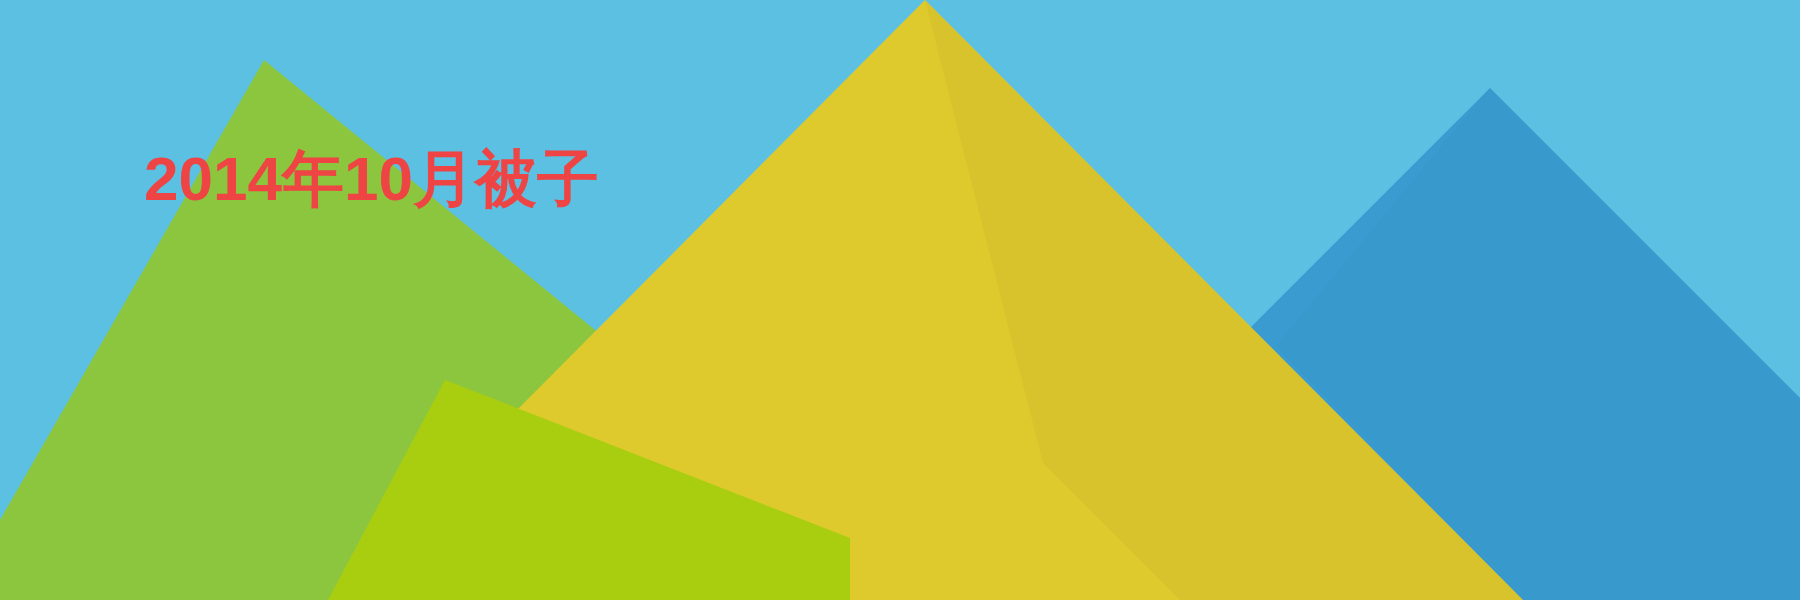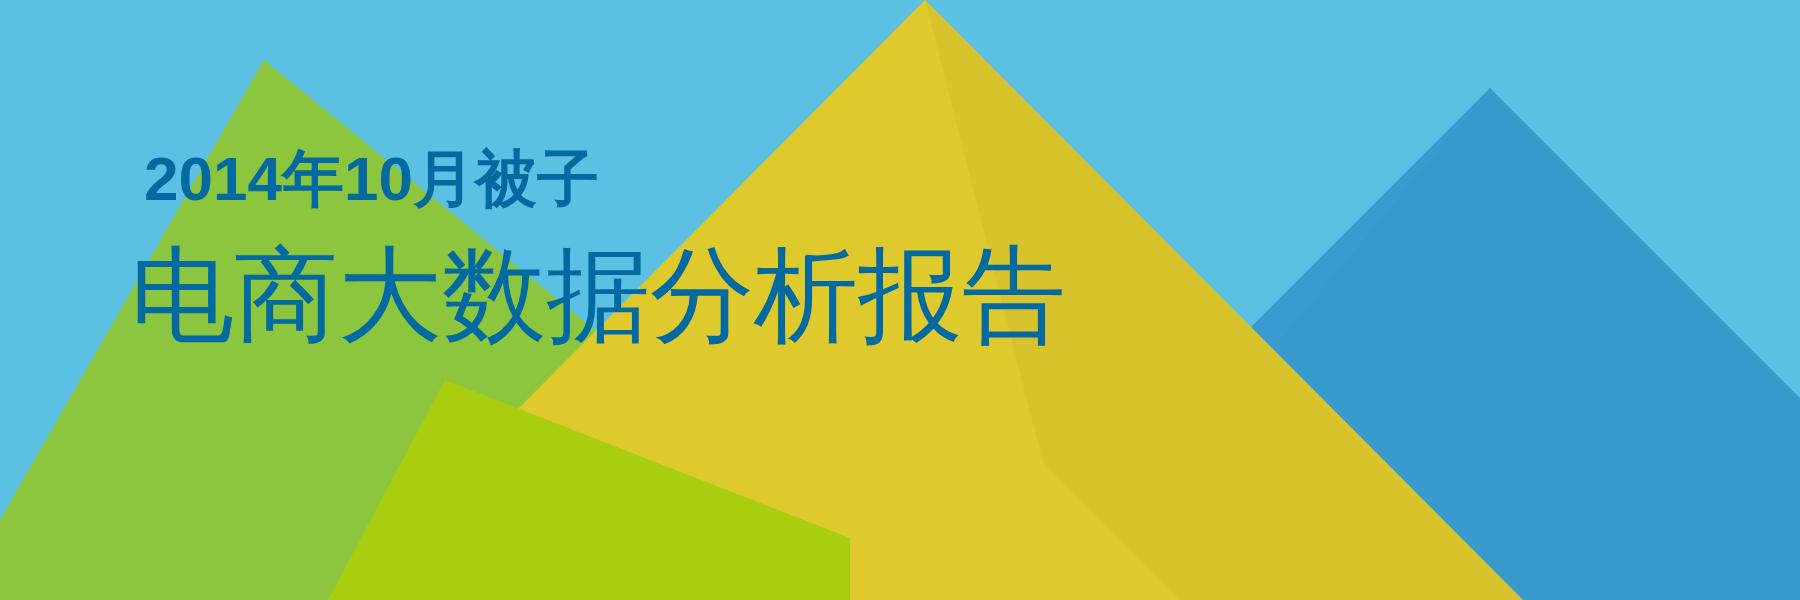--- a/index.html
+++ b/index.html
@@ -25,21 +25,21 @@
   #title-block {
     position: absolute;
     left: 0;
     top: 0;
     width: 1800px;
     height: 600px;
     pointer-events: none;
   }
   .title-line {
     position: absolute;
-    color: #0369a1;
+    color: #ef4444;
     white-space: nowrap;
     line-height: 1;
     letter-spacing: 0;
   }
   #title-line-1 {
     left: 144px;
     top: 148px;
     font-size: 62px;
     font-weight: 700;
   }
@@ -68,16 +68,15 @@
     <polygon points="328,600 850,600 850,538 445,380" fill="#A9CE0F"></polygon>
 
     <polygon points="925,0 1523,600 1180,600 1043,463" fill="#D4BE2B" opacity="0.55"></polygon>
 
     <polygon points="1276,346 1523,600 1800,600 1800,398 1490,88" fill="#3795C9" opacity="0.35"></polygon>
 
   </svg>
 
   <div id="title-block">
     <div class="title-line" id="title-line-1">2014年10月被子</div>
-    <div class="title-line" id="title-line-2">电商大数据分析报告</div>
   </div>
 
 </div>
 
 </body></html>

